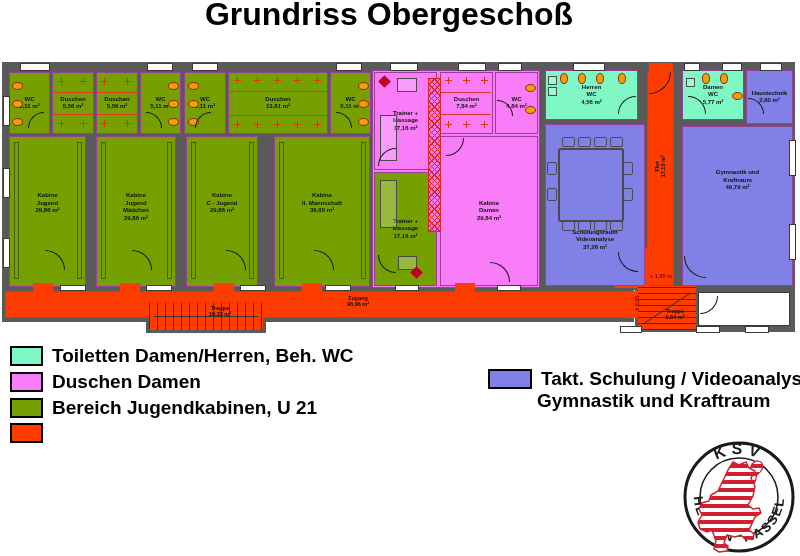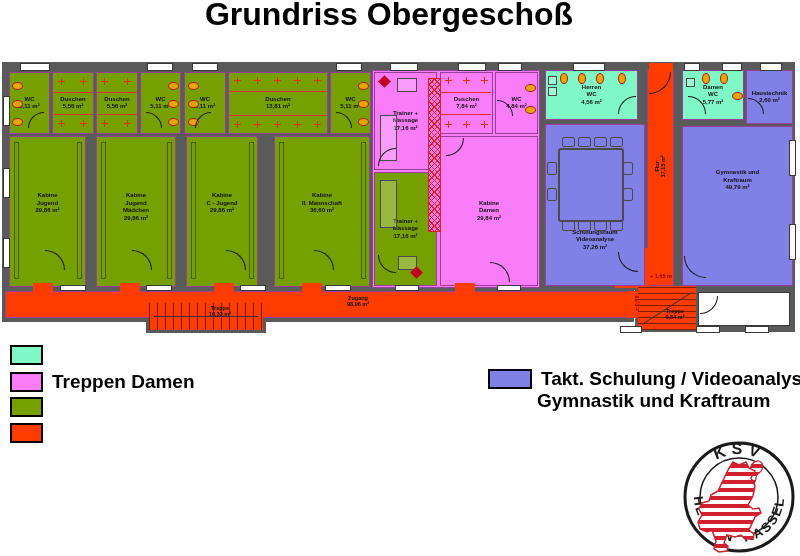--- a/index.html
+++ b/index.html
@@ -326,27 +326,29 @@
   <div class="arc arc-tl" style="left:618px;top:96px;width:18px;height:18px"></div>
   <div class="arc arc-tr" style="left:688px;top:96px;width:18px;height:18px"></div>
   <div class="arc arc-tr" style="left:748px;top:98px;width:16px;height:16px"></div>
   <div class="arc arc-bl" style="left:618px;top:252px;width:20px;height:20px"></div>
   <div class="arc arc-bl" style="left:684px;top:256px;width:22px;height:22px"></div>
   <div class="arc arc-br" style="left:700px;top:296px;width:18px;height:18px"></div>
 </div>
 
 <div class="lgrow" style="left:10px;top:345px">
   <span class="sw sw-mint"></span>
+  <span class="lgtext">Toiletten Damen/Herren, Beh. WC</span>
 </div>
 <div class="lgrow" style="left:10px;top:371px">
   <span class="sw sw-pink"></span>
-  <span class="lgtext">Treppen Damen</span>
+  <span class="lgtext">Duschen Damen</span>
 </div>
 <div class="lgrow" style="left:10px;top:397px">
   <span class="sw sw-olive"></span>
+  <span class="lgtext">Bereich Jugendkabinen, U 21</span>
 </div>
 <div class="lgrow" style="left:10px;top:423px">
   <span class="sw sw-org"></span>
 </div>
 
 <div class="lgrow" style="left:488px;top:368px">
   <span class="sw sw-blue" style="width:40px"></span>
   <span class="lgtext">Takt. Schulung / Videoanalyse</span>
 </div>
 <div class="lgrow" style="left:537px;top:390px">

